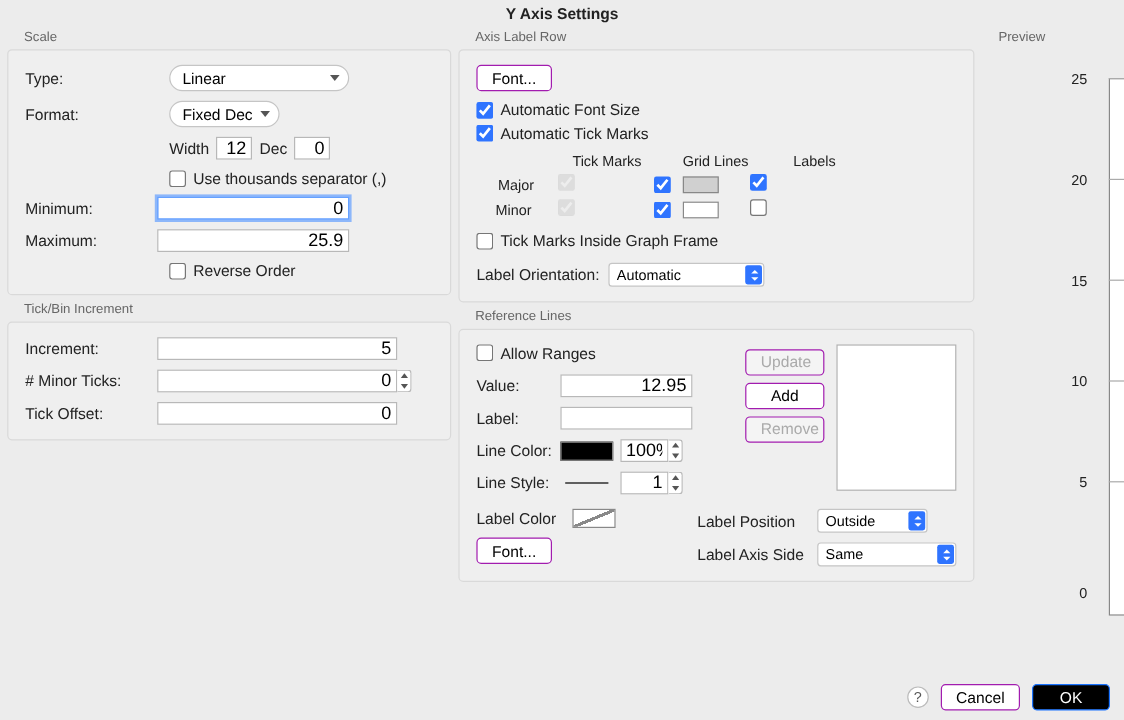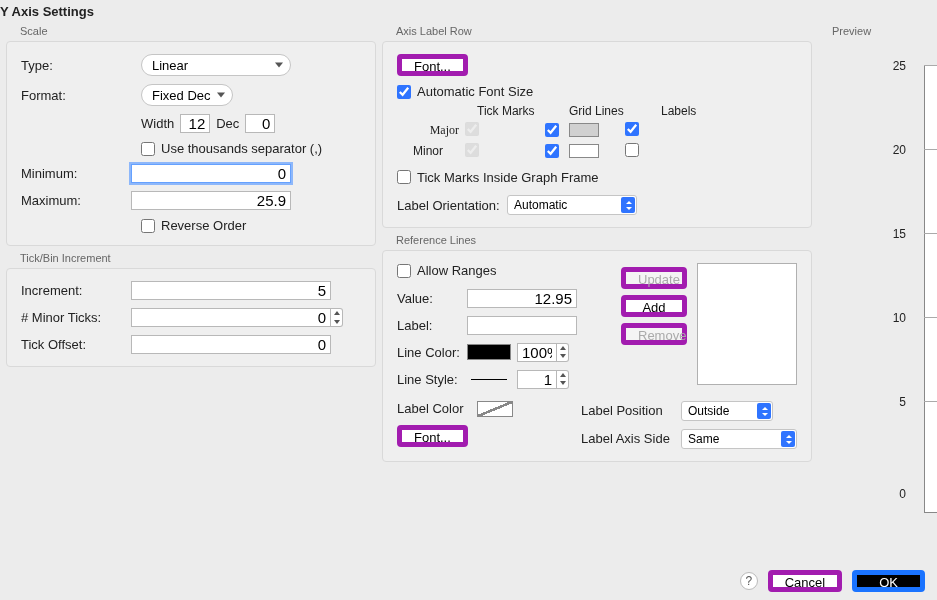--- a/index.html
+++ b/index.html
@@ -6,20 +6,21 @@
   html, body {
     margin: 0; padding: 0;
     font-family: -apple-system, "Helvetica Neue", Arial, sans-serif;
     font-size: 13px;
     background: #ececec;
     color: #222;
     width: 937px; height: 600px;
     overflow: hidden;
   }
   .titlebar {
+    text-align: center;
     font-weight: 600;
     font-size: 13px;
     padding: 4px 0 4px 0;
     background: #ececec;
   }
   .content {
     display: grid;
     grid-template-columns: 370px 430px 120px;
     gap: 6px;
     padding: 0 6px;
@@ -118,21 +119,21 @@
     outline-offset: -1px;
     border-color: #6aa4ff;
   }
   input[type="checkbox"] { width: 14px; height: 14px; margin: 0 6px 0 0; accent-color: #2f74ff; }
   input[type="checkbox"]:disabled { opacity: 0.55; }
   .chk-text { display: inline-flex; align-items: center; font-size: 13px; }
   button {
     font-family: inherit;
     font-size: 13px;
     height: 22px;
-    border: 5px solid #a21caf;
+    border: 1px solid #a21caf;
     border-radius: 4px;
     background: #fff;
     padding: 0 12px;
     cursor: default;
   }
   button.primary {
     background: #000000;
     color: #fff;
     border-color: #1a73ff;
     padding: 0 22px;
@@ -290,28 +291,34 @@
     <div class="group">
       <div class="row">
         <button>Font...</button>
       </div>
       <div style="margin-bottom:2px;">
         <label class="chk-text">
           <input type="checkbox" checked="" style="">
           <span>Automatic Font Size</span>
         </label>
       </div>
+      <div style="margin-bottom:6px;">
+        <label class="chk-text">
+          <input type="checkbox" checked="" style="">
+          <span>Automatic Tick Marks</span>
+        </label>
+      </div>
       <div class="tickhdr" style="margin-bottom:4px;gap:12px;">
         <span></span>
         <span>Tick Marks</span>
         <span>Grid Lines</span>
         <span>Labels</span>
       </div>
       <div class="tickhdr" style="margin-bottom:4px;">
-        <span style="text-align:right;padding-right:6px;font-family:Liberation Serif, serif;">Major</span>
+        <span style="text-align:right;padding-right:20px;">Major</span>
         <span><input type="checkbox" checked="" disabled="" style=""></span>
         <span style="display:flex;align-items:center;gap:4px;">
           <input type="checkbox" checked="" style="">
           <span class="color-swatch grey" style="width:30px;height:14px;"></span>
         </span>
         <span><input type="checkbox" checked="" style=""></span>
       </div>
       <div class="tickhdr" style="margin-bottom:10px;">
         <span style="text-align:right;padding-right:22px;">Minor</span>
         <span><input type="checkbox" checked="" disabled="" style=""></span>

